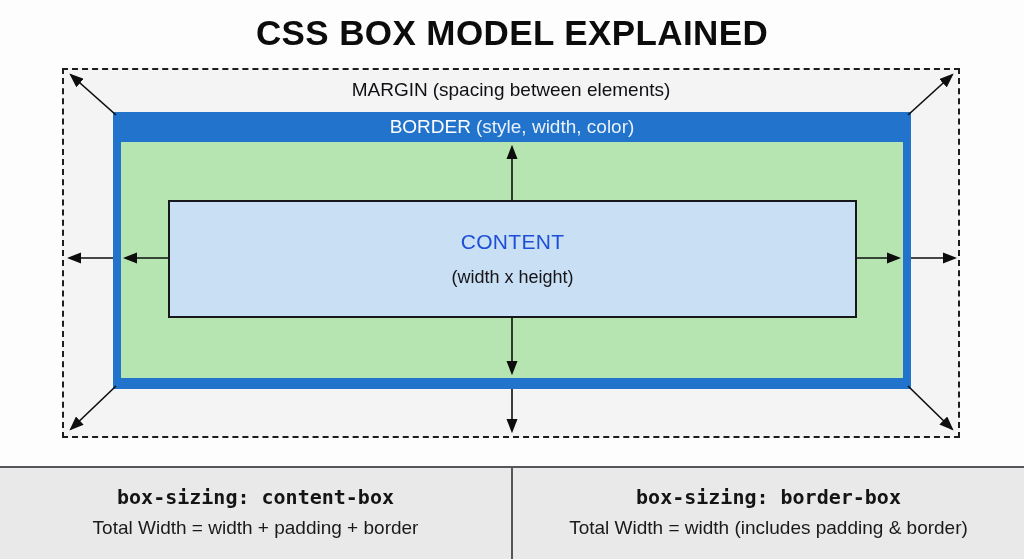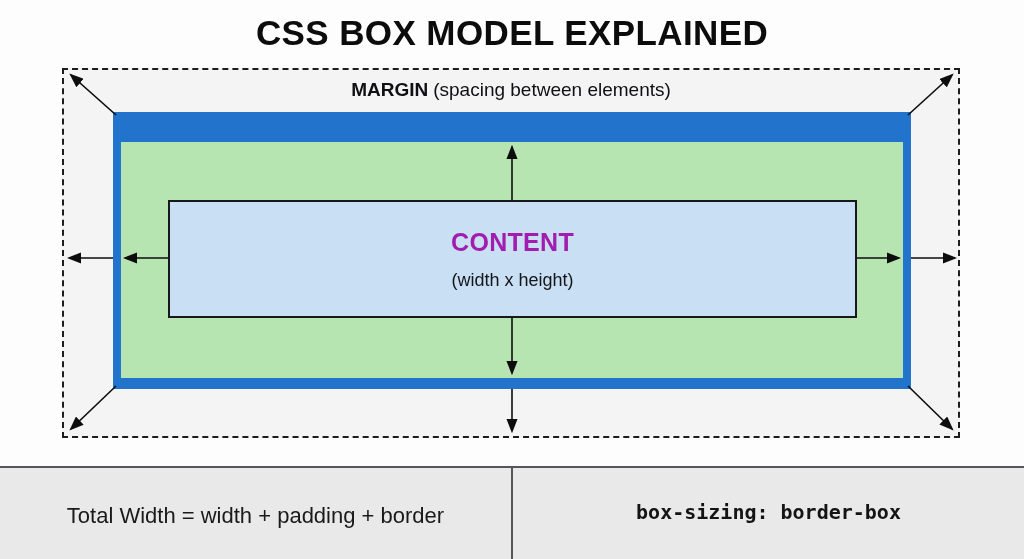--- a/index.html
+++ b/index.html
@@ -37,29 +37,29 @@
     background: #b7e5b2;
   }
 
   
   .content-box {
     position: absolute; left: 168px; top: 200px; width: 689px; height: 118px;
     background: #c9e0f4;
     border: 2px solid #16181b;
     display: flex; flex-direction: column; align-items: center; justify-content: center;
   }
-  .content-title { font-size: 25px; font-weight: 700; color: #a21caf; letter-spacing: 0.3px; }
+  .content-title { font-size: 21px; font-weight: 400; color: #1d4ed8; letter-spacing: 0.3px; }
   .content-desc  { font-size: 18px; color: #15151a; margin-top: 13px; }
 
   
   .ring-label {
     position: absolute; text-align: center;
     font-size: 19px; color: #101014; white-space: nowrap;
   }
-  .ring-label .lbl-strong { font-weight: 700; }
+  .ring-label .lbl-strong { font-weight: 400; }
   .ring-label .lbl-rest { margin-left: 5px; font-weight: 400; }
   .margin-label  { left: 62px;  width: 898px; top: 79px; }
   .border-label  { left: 113px; width: 798px; top: 116px; color: #ffffff; }
   .border-label .lbl-rest { color: #e9f1fb; }
   .padding-label { left: 121px; width: 782px; top: 162px; }
 
   .arrow-layer {
     position: absolute; left: 0; top: 0; width: 1024px; height: 559px;
     pointer-events: none;
   }
@@ -78,40 +78,43 @@
   .footer-col-left  { left: 0;    width: 511px; }
   .footer-col-right { left: 513px; width: 511px; text-align: center; }
   .footer-divider {
     position: absolute; left: 511px; top: 0; width: 2px; height: 100%;
     background: #55565a;
   }
   .code-line {
     font-family: "DejaVu Sans Mono", "Liberation Mono", monospace;
     font-weight: bold; font-size: 20px; color: #141414;
   }
-  .formula-line { font-size: 22px; color: #1a1a1a; margin-top: 8px; }
+  .formula-line { font-size: 19px; color: #1a1a1a; margin-top: 8px; }
 </style>
 </head>
 <body>
 
 <div class="page">
 
   <div class="title">CSS BOX MODEL EXPLAINED</div>
 
   <div class="margin-box"></div>
   <div class="border-box"></div>
   <div class="padding-box"></div>
 
   <div class="content-box">
     <div class="content-title">CONTENT</div>
     <div class="content-desc">(width x height)</div>
   </div>
 
   <div class="ring-label margin-label">
     <span class="lbl-strong">MARGIN</span><span class="lbl-rest">(spacing between elements)</span>
+  </div>
+  <div class="ring-label border-label">
+    <span class="lbl-strong">BORDER</span><span class="lbl-rest">(style, width, color)</span>
   </div>
 
   <svg class="arrow-layer" viewBox="0 0 1024 559">
     <defs>
       <marker id="ah" markerWidth="9" markerHeight="7" refX="7.6" refY="3.5" orient="auto">
         <path d="M0,0 L9,3.5 L0,7 Z" fill="#0d0d0d"></path>
       </marker>
     </defs>
     <g stroke="#0d0d0d" stroke-width="1.6" fill="none">
 
@@ -127,22 +130,24 @@
       <line x1="911" y1="258" x2="955" y2="258" marker-end="url(#ah)"></line>
 
       <line x1="512" y1="200" x2="512" y2="147" marker-end="url(#ah)"></line>
       <line x1="512" y1="318" x2="512" y2="373" marker-end="url(#ah)"></line>
       <line x1="512" y1="389" x2="512" y2="431" marker-end="url(#ah)"></line>
     </g>
   </svg>
 
   <div class="footer">
     <div class="footer-col footer-col-left">
+      <div class="code-line">box-sizing: content-box</div>
       <div class="formula-line">Total Width = width + padding + border</div>
     </div>
     <div class="footer-divider"></div>
     <div class="footer-col footer-col-right">
       <div class="code-line">box-sizing: border-box</div>
+      <div class="formula-line">Total Width = width (includes padding &amp; border)</div>
     </div>
 
   </div>
 
 </div>
 
 </body></html>

